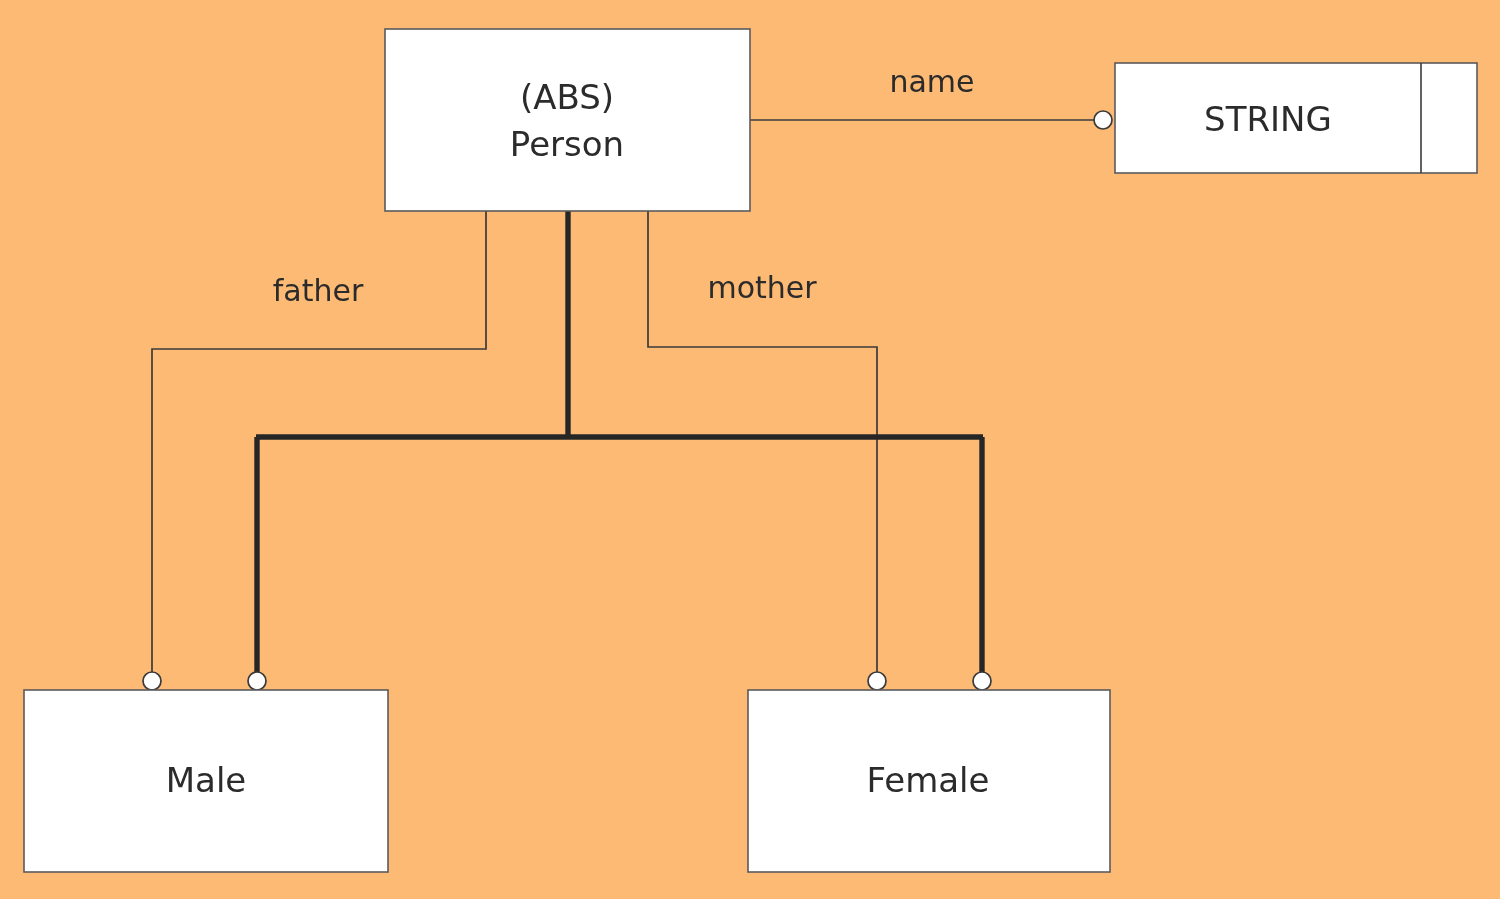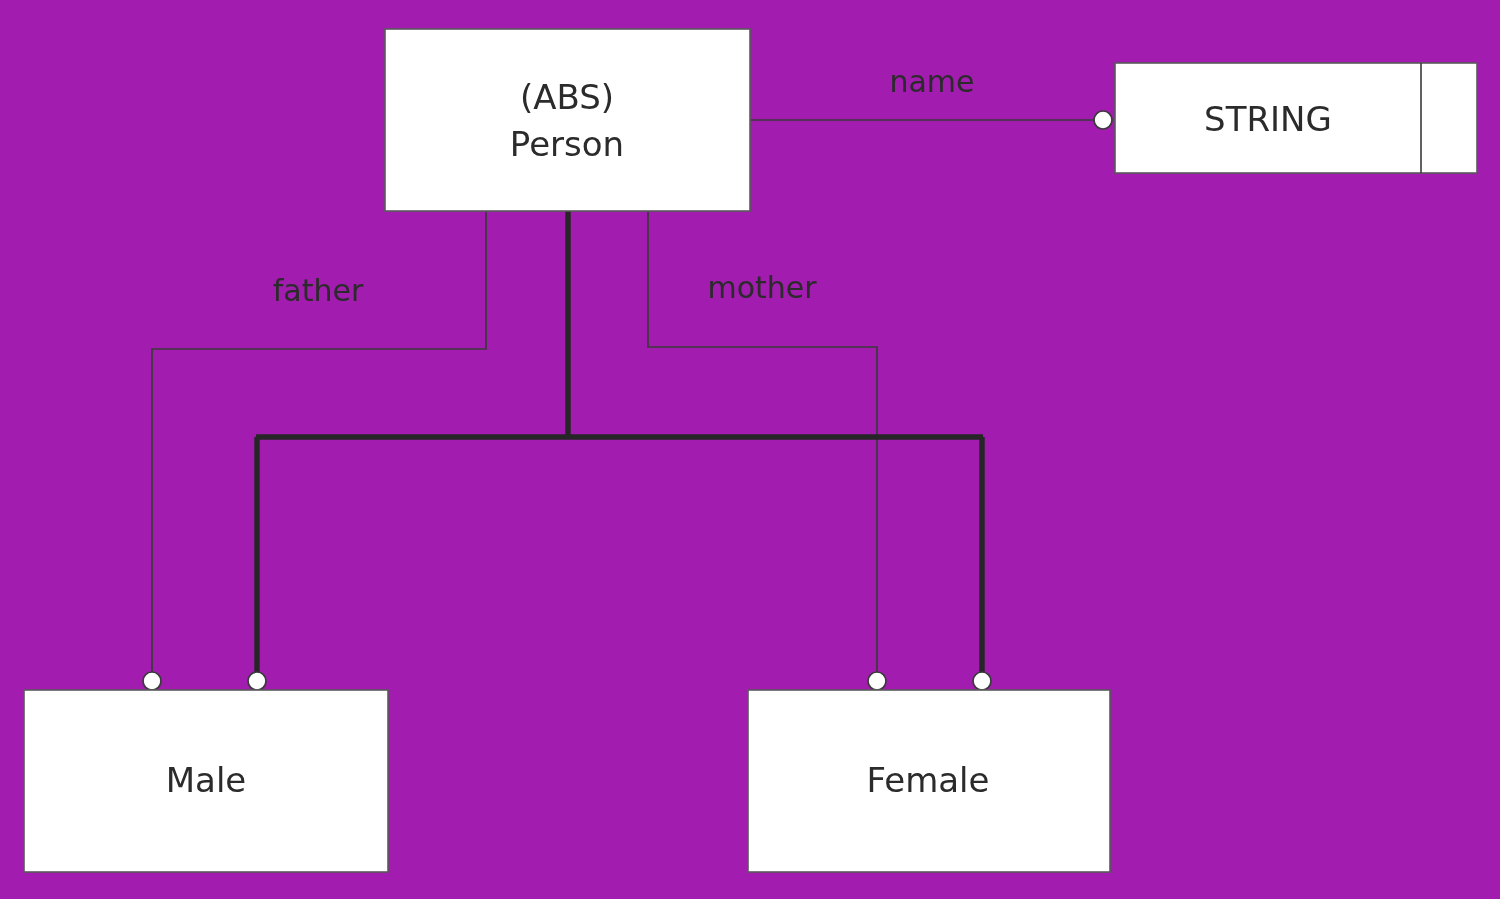--- a/index.html
+++ b/index.html
@@ -8,21 +8,21 @@
     padding: 0;
     background: #ffffff;
   }
   body {
     font-family: "DejaVu Sans", "Liberation Sans", sans-serif;
   }
   #canvas {
     position: relative;
     width: 1500px;
     height: 899px;
-    background: #a21caf;
+    background: #fdba74;
     overflow: hidden;
   }
   #diagram-svg {
     position: absolute;
     left: 0;
     top: 0;
     width: 1500px;
     height: 899px;
     display: block;
   }

